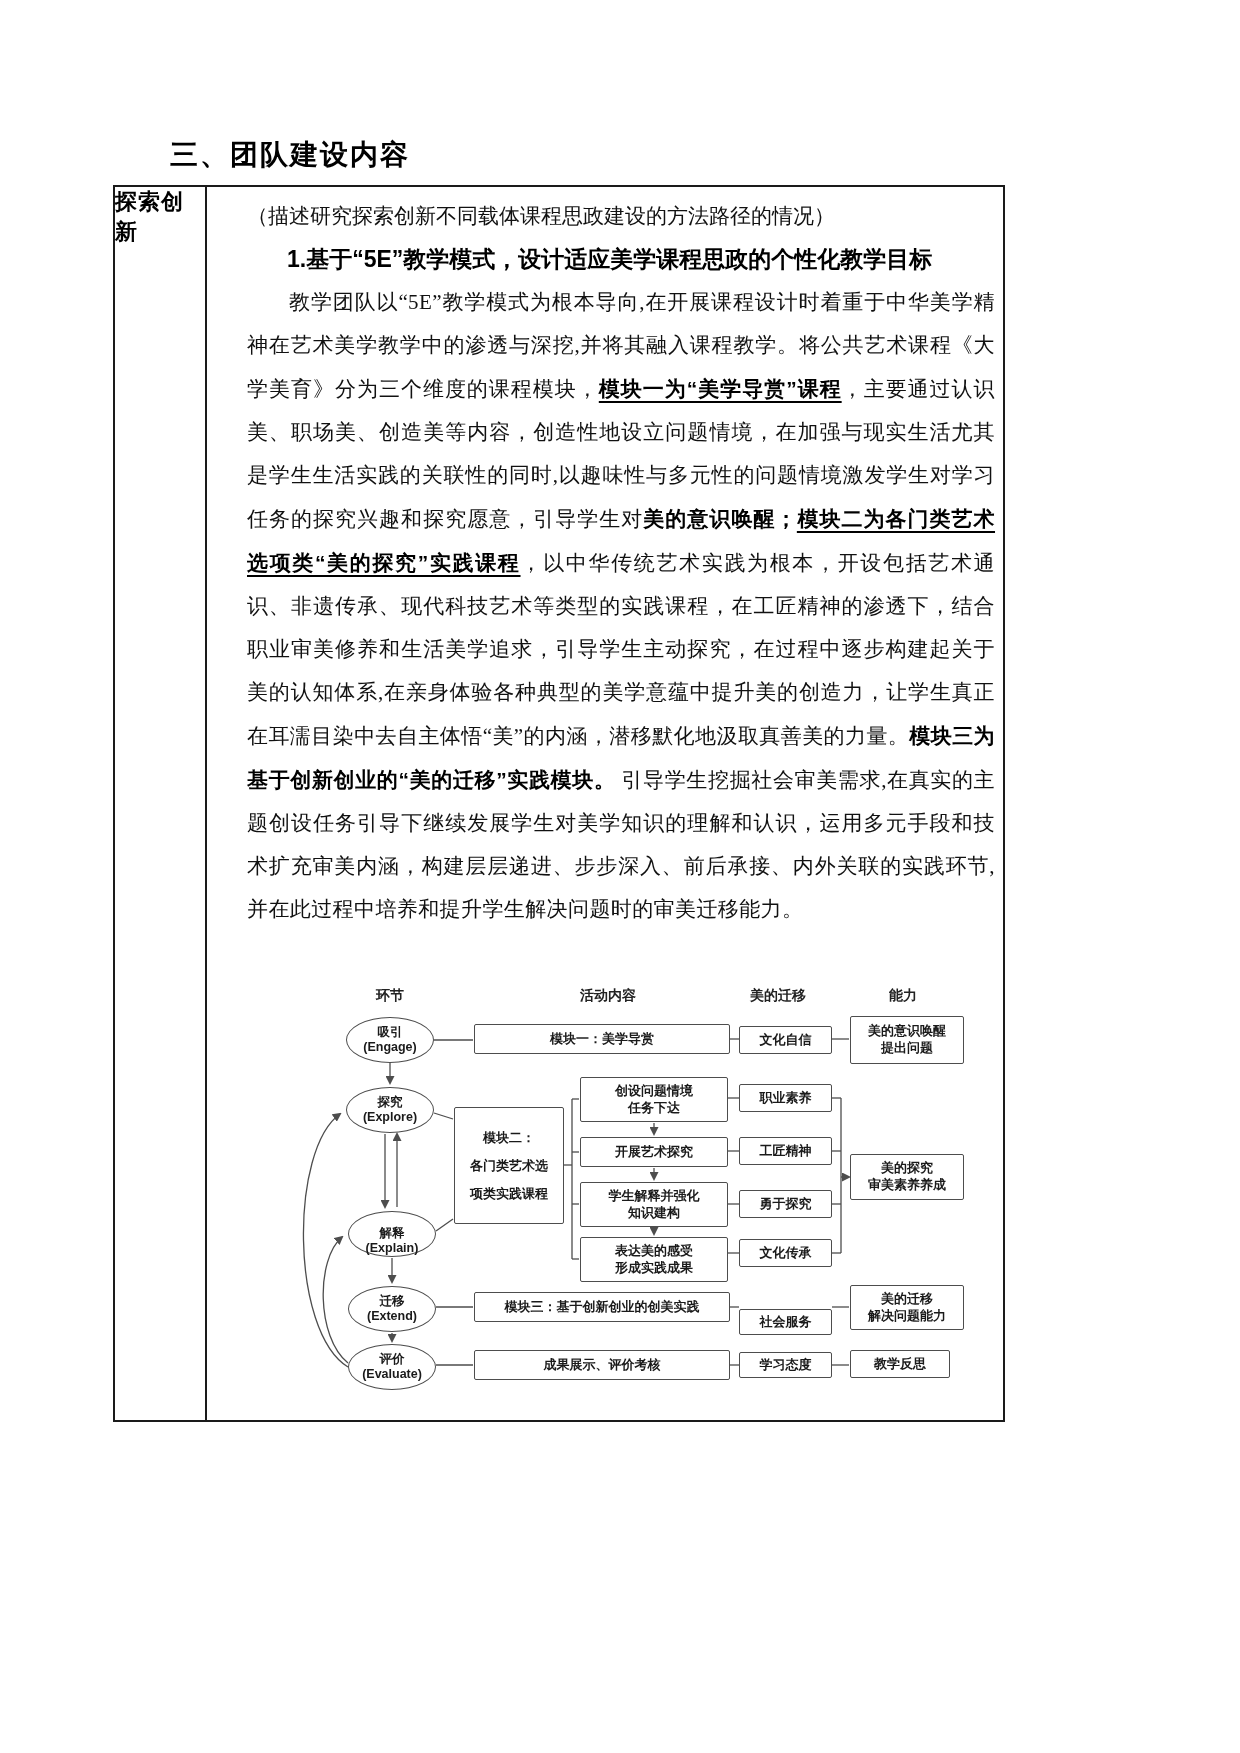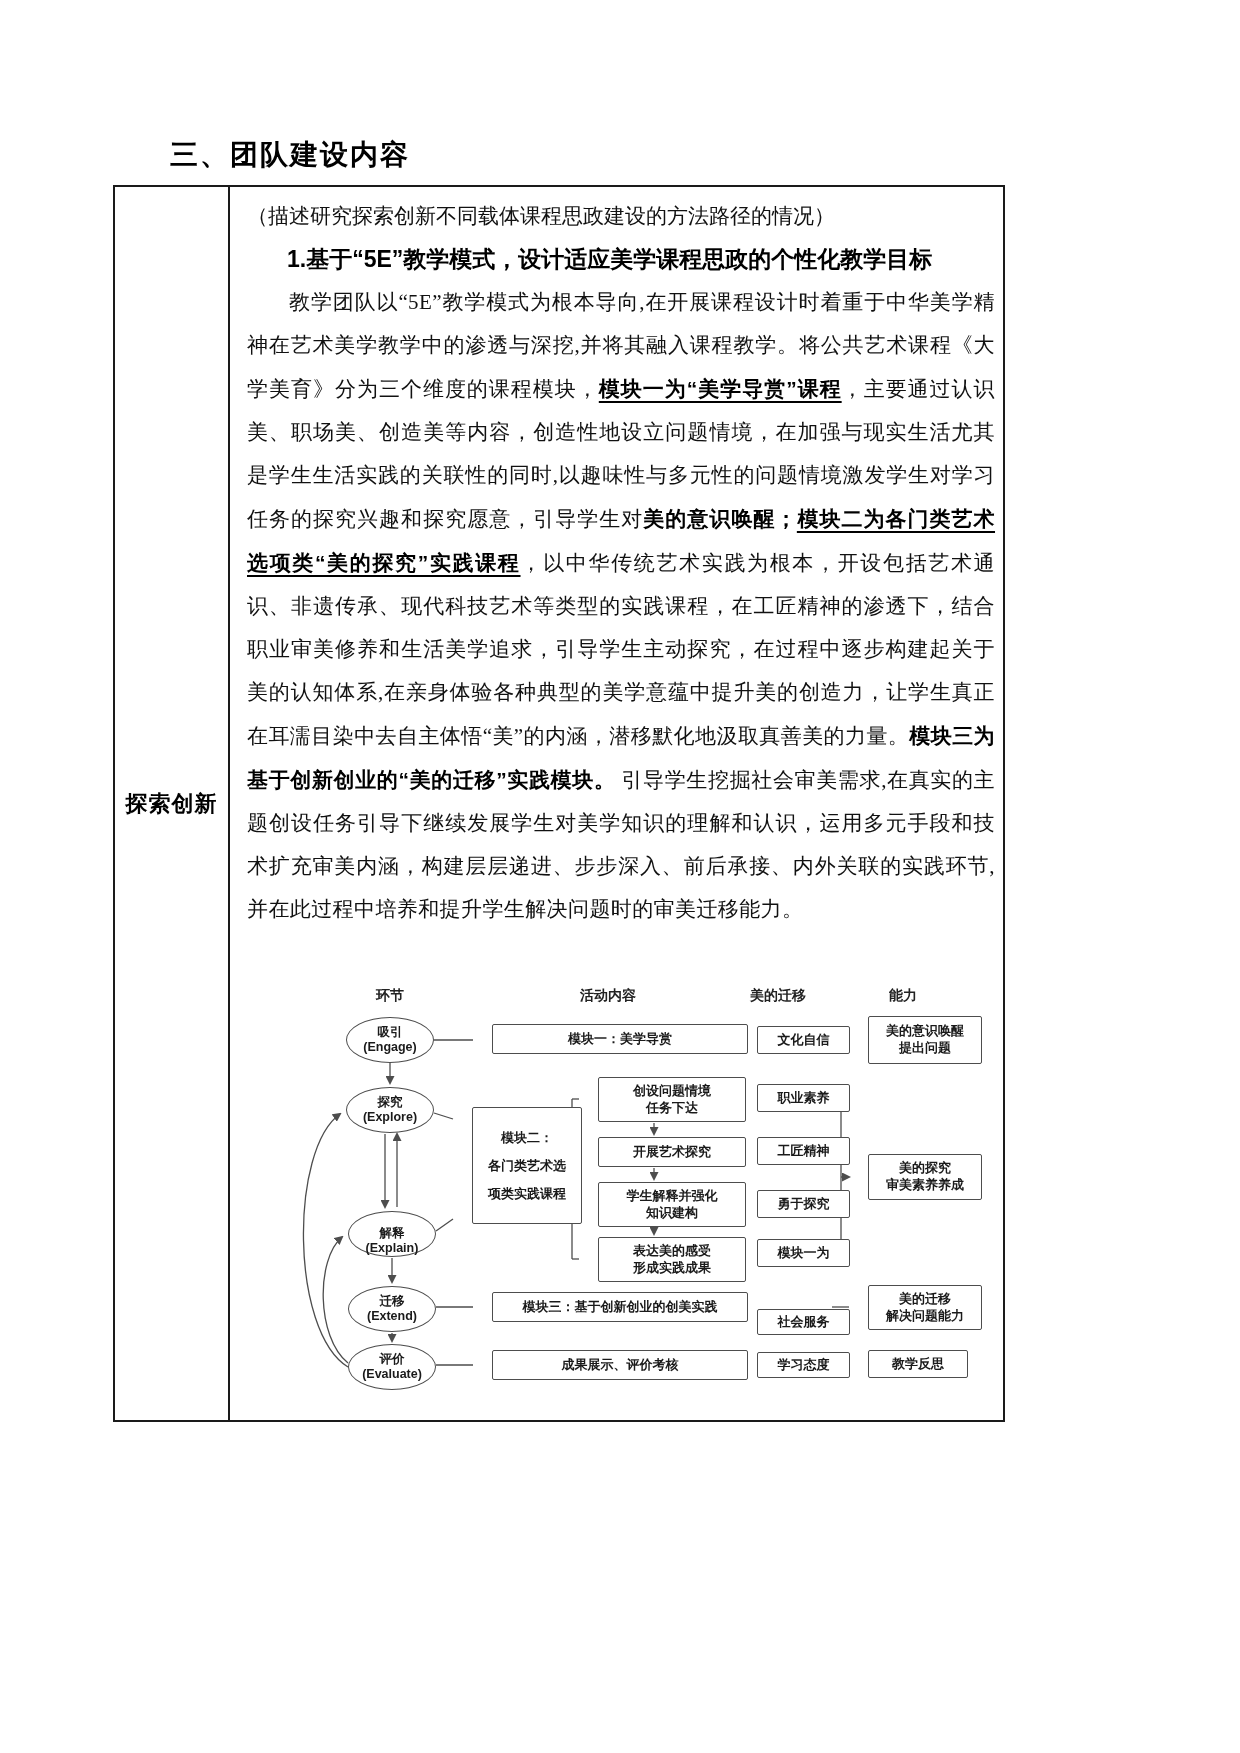--- a/index.html
+++ b/index.html
@@ -20,23 +20,23 @@
     font-weight: bold; font-size: 28px; letter-spacing: 2px; color:#000;
   }
 
   #main-table {
     position: absolute; left: 113px; top: 185px;
     width: 892px; height: 1237px;
     border: 2px solid #1a1a1a;
   }
   #label-cell {
     position: absolute; left: 0; top: 0;
-    width: 115px; height: 100%;
+    width: 92px; height: 100%;
     border-right: 2px solid #1a1a1a;
-    display: flex; align-items: center; justify-content: center;
+    display: flex; align-items: flex-start; justify-content: center;
   }
   #label-cell .label-text {
     font-weight: bold; font-size: 22px; color:#000; letter-spacing: 1px;
   }
 
   #cell-content {
     position: absolute; left: 132px; top: 8px;
     width: 748px;
   }
   .note-line {
@@ -79,21 +79,21 @@
     background: #fff;
     display: flex; flex-direction: column; align-items: center; justify-content: center;
     font-size: 12.5px; font-weight: 600; color: #1a1a1a; line-height: 1.2;
   }
   .dbox {
     position: absolute;
     border: 1.4px solid #4d4d4d; border-radius: 2px;
     background: #fff;
     display: flex; flex-direction: column; align-items: center; justify-content: center;
     font-size: 13px; font-weight: 600; color: #1a1a1a;
-    line-height: 1.3; text-align: center; margin-left: 18px;
+    line-height: 1.3; text-align: center;
   }
   .dbox.module2 { line-height: 1.0; justify-content: space-evenly; }
 </style>
 </head>
 <body>
 
 <div id="page">
 
   <div id="doc-title">三、团队建设内容</div>
 
@@ -216,21 +216,21 @@
         <span>知识建构</span>
       </div>
       <div class="dbox" style="left:350px; top:250px; width:148px; height:45px;">
         <span>表达美的感受</span>
         <span>形成实践成果</span>
       </div>
 
       <div class="dbox" style="left:509px; top:97px;  width:93px; height:28px;">职业素养</div>
       <div class="dbox" style="left:509px; top:150px; width:93px; height:28px;">工匠精神</div>
       <div class="dbox" style="left:509px; top:203px; width:93px; height:28px;">勇于探究</div>
-      <div class="dbox" style="left:509px; top:252px; width:93px; height:28px;">模块一为</div>
+      <div class="dbox" style="left:509px; top:252px; width:93px; height:28px;">文化传承</div>
 
       <div class="dbox" style="left:620px; top:167px; width:114px; height:46px;">
         <span>美的探究</span>
         <span>审美素养养成</span>
       </div>
 
       <div class="dbox" style="left:244px; top:305px; width:256px; height:30px;">模块三：基于创新创业的创美实践</div>
       <div class="dbox" style="left:509px; top:322px; width:93px; height:26px;">社会服务</div>
       <div class="dbox" style="left:620px; top:298px; width:114px; height:45px;">
         <span>美的迁移</span>

